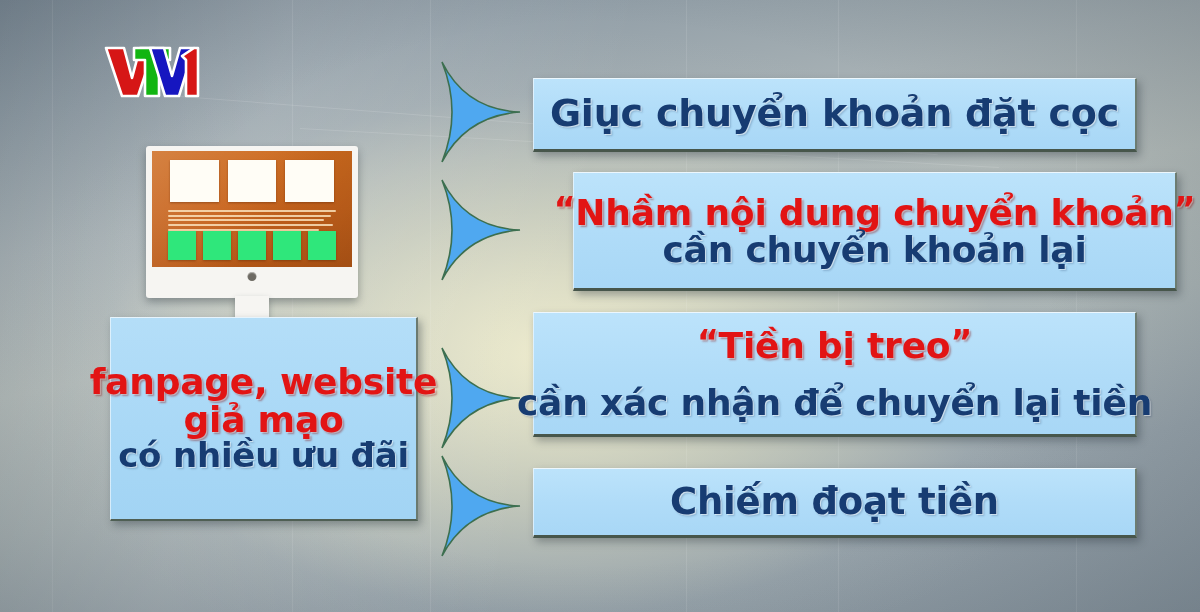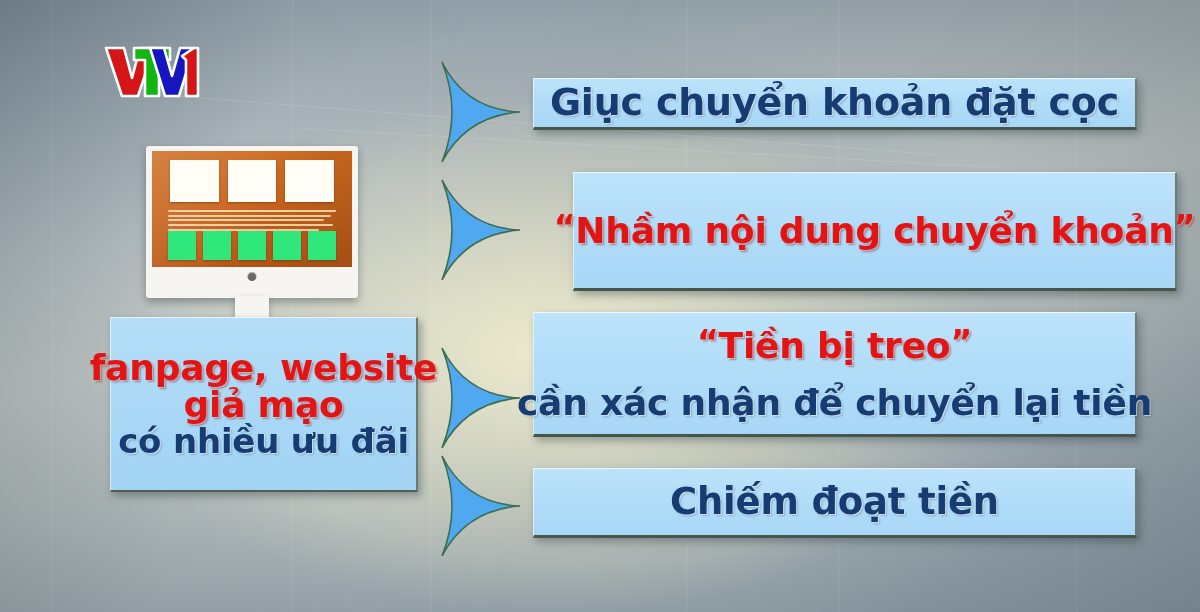--- a/index.html
+++ b/index.html
@@ -65,21 +65,21 @@
     box-shadow:inset 0 1px 1px rgba(255,255,255,0.5);
   }
   #monitor .stem {
     position:absolute; left:50%; transform:translateX(-50%); top:150px;
     width:34px; height:26px; background:#f6f5f2;
     box-shadow:0 3px 6px rgba(40,50,58,0.33);
   }
 
   
   #srcbox {
-    position:absolute; left:110px; top:317px; width:308px; height:175px;
+    position:absolute; left:110px; top:317px; width:308px; height:204px;
     background:linear-gradient(180deg,#b4def8 0%, #a9d8f6 55%, #a2d4f4 100%);
     border-top:1px solid rgba(255,255,255,0.75);
     border-left:1px solid rgba(255,255,255,0.55);
     border-bottom:2px solid #4f5f54;
     border-right:2px solid #6b7a70;
     box-shadow:3px 4px 8px rgba(35,48,56,0.38);
     display:flex; flex-direction:column; align-items:center; justify-content:center;
     text-align:center; padding:4px 18px;
   }
 
@@ -88,21 +88,21 @@
     position:absolute; left:533px; width:604px;
     background:linear-gradient(180deg,#bce3fb 0%, #b0dcf8 52%, #a8d7f6 100%);
     border-top:1px solid rgba(255,255,255,0.8);
     border-left:1px solid rgba(255,255,255,0.55);
     border-bottom:3px solid #47564b;
     border-right:2px solid #6d7c72;
     box-shadow:3px 4px 8px rgba(35,48,56,0.36);
     display:flex; flex-direction:column; align-items:center; justify-content:center;
     text-align:center; padding:2px 10px;
   }
-  #rbox-1 { top:78px;  height:52px; }
+  #rbox-1 { top:78px;  height:74px; }
   #rbox-2 { top:172px; height:119px;margin-left:40px; }
   #rbox-3 { top:312px; height:125px;gap:20px; }
   #rbox-4 { top:468px; height:70px; }
 
   
   .t-navy {
     color:#173c72;
     font-weight:700;
     letter-spacing:-0.2px;
     text-shadow:1px 1px 0 rgba(255,255,255,0.55), 2px 2px 2px rgba(20,40,80,0.22);
@@ -215,20 +215,21 @@
 </div>
 
 <div class="rbox" id="rbox-1">
   <div class="t-navy s38">Giục chuyển khoản đặt cọc</div>
 </div>
 
 <div class="rbox" id="rbox-2">
   <div class="t-red s36 quoted">
     <span class="q">“</span><span>Nhầm nội dung chuyển khoản</span><span class="q">”</span>
   </div>
+  <div class="t-navy s36">cần chuyển khoản lại</div>
 </div>
 
 <div class="rbox" id="rbox-3">
   <div class="t-red s36 quoted">
     <span class="q">“</span><span>Tiền bị treo</span><span class="q">”</span>
   </div>
   <div class="t-navy s36">cần xác nhận để chuyển lại tiền</div>
 </div>
 
 <div class="rbox" id="rbox-4">

